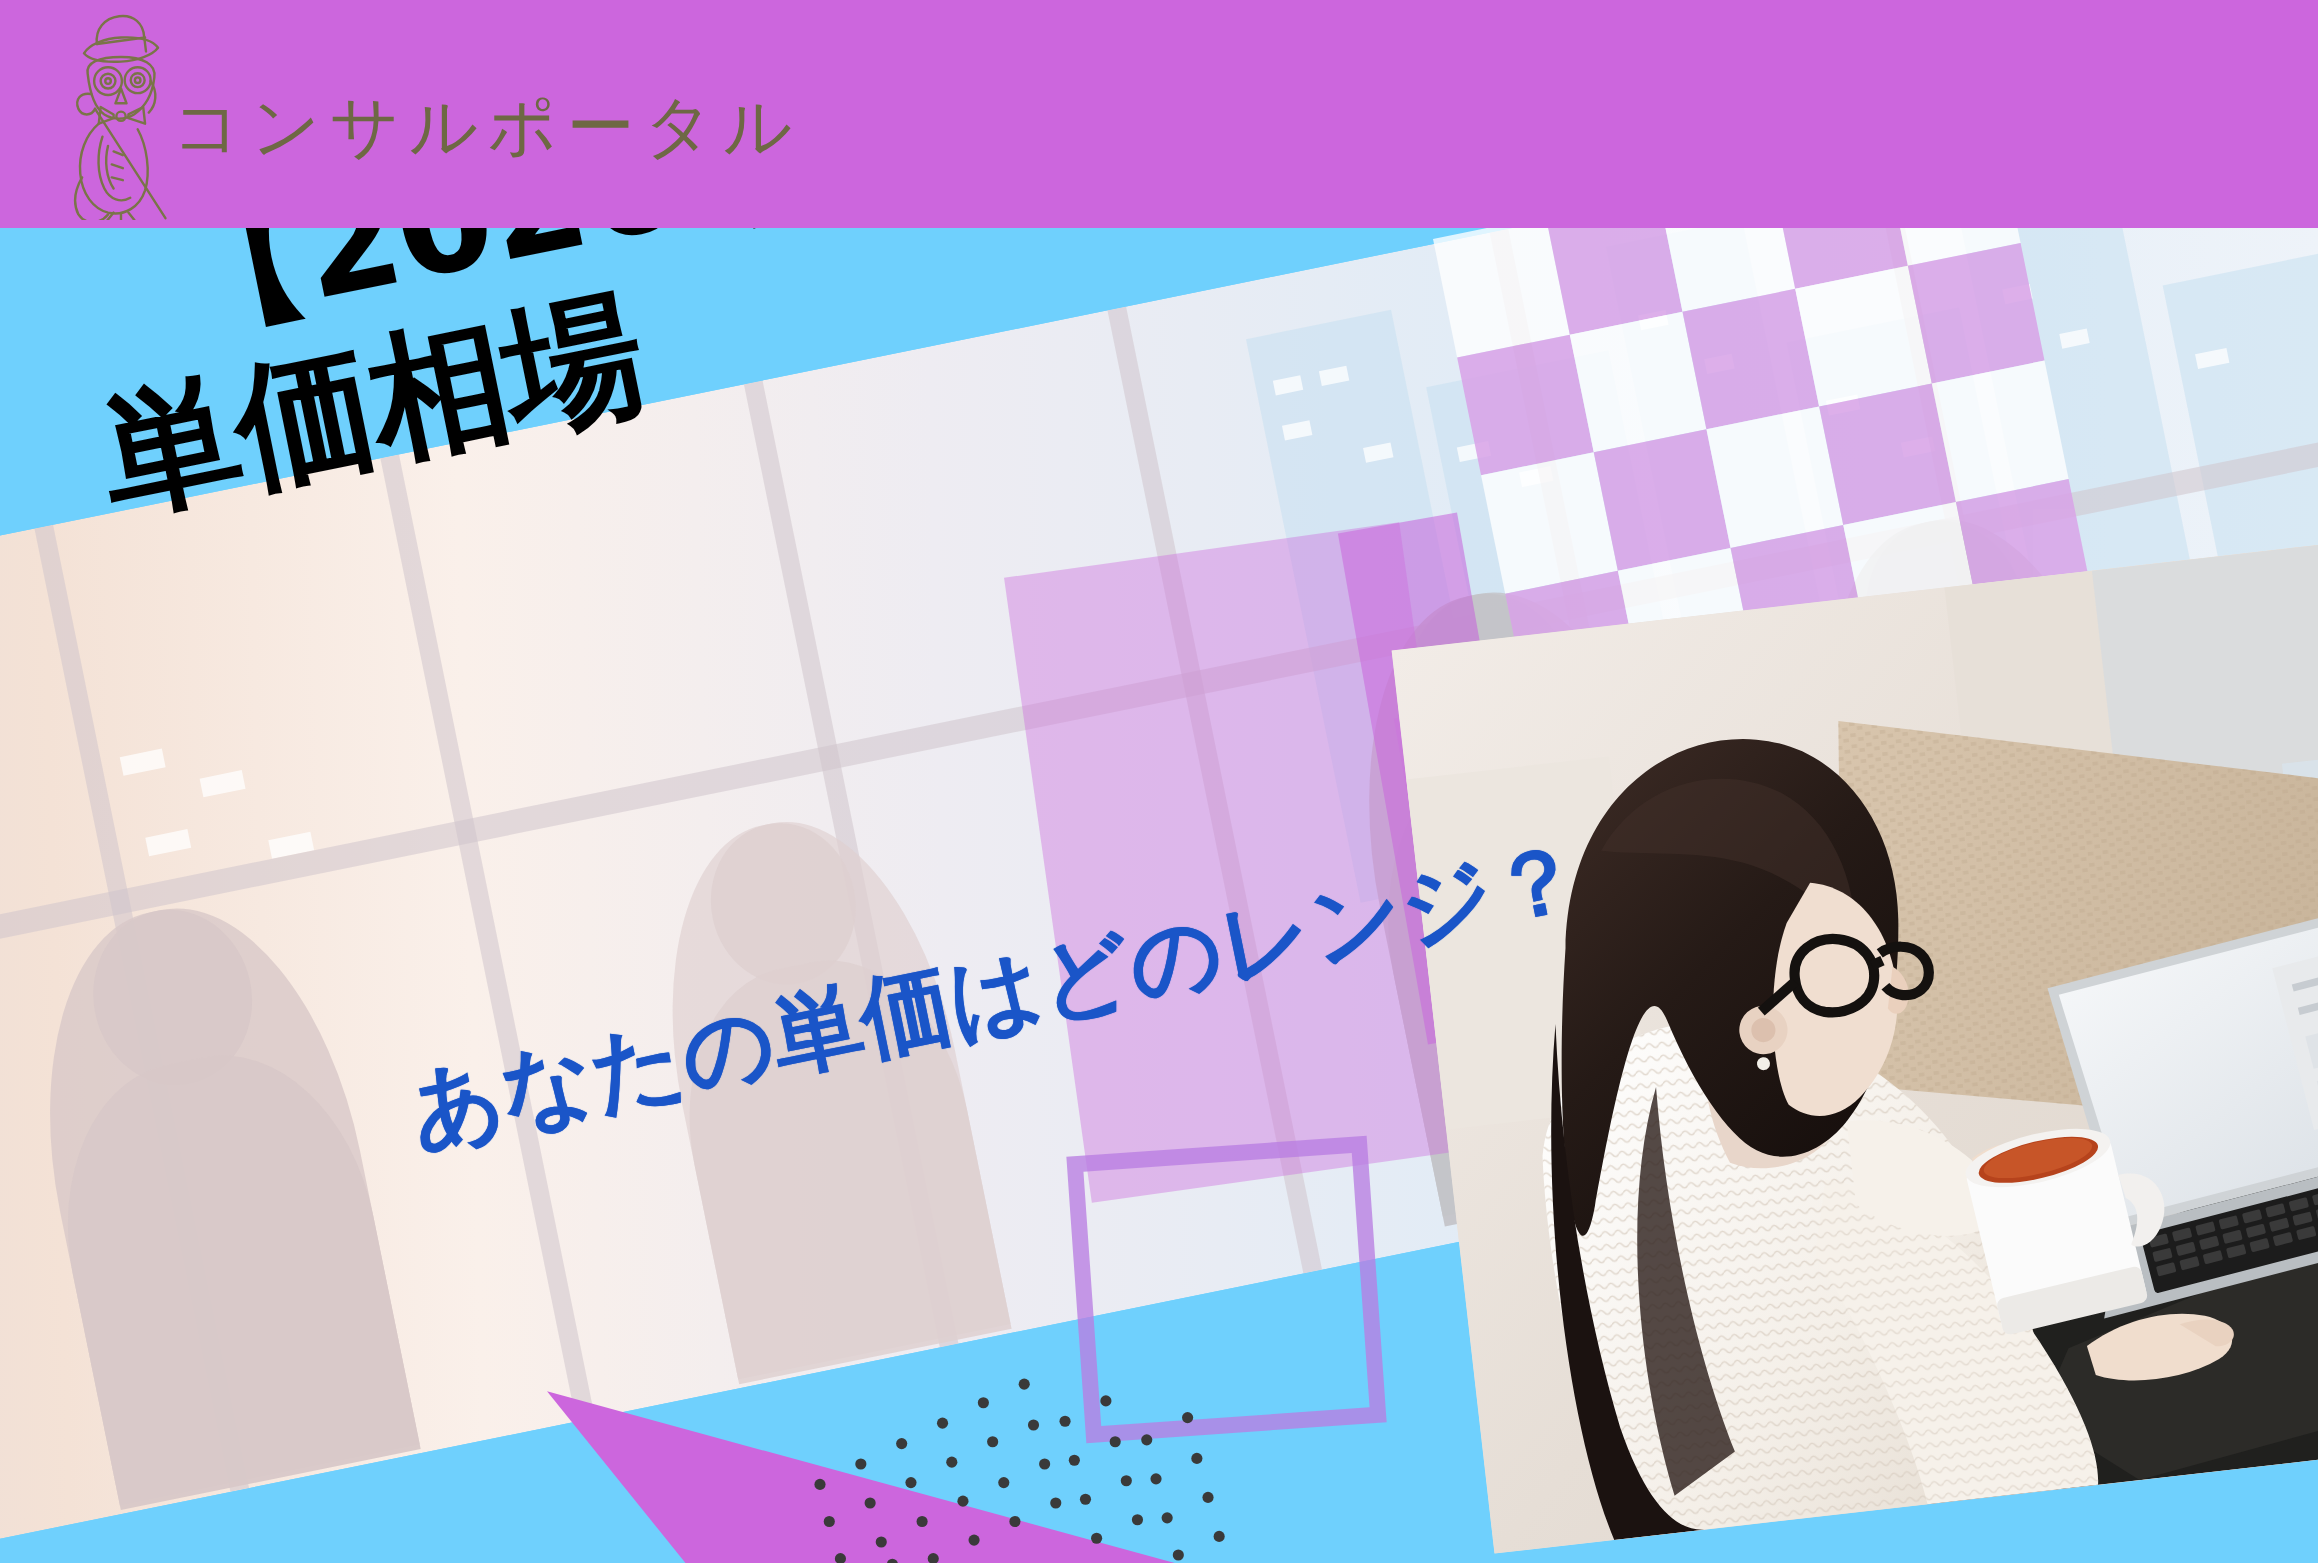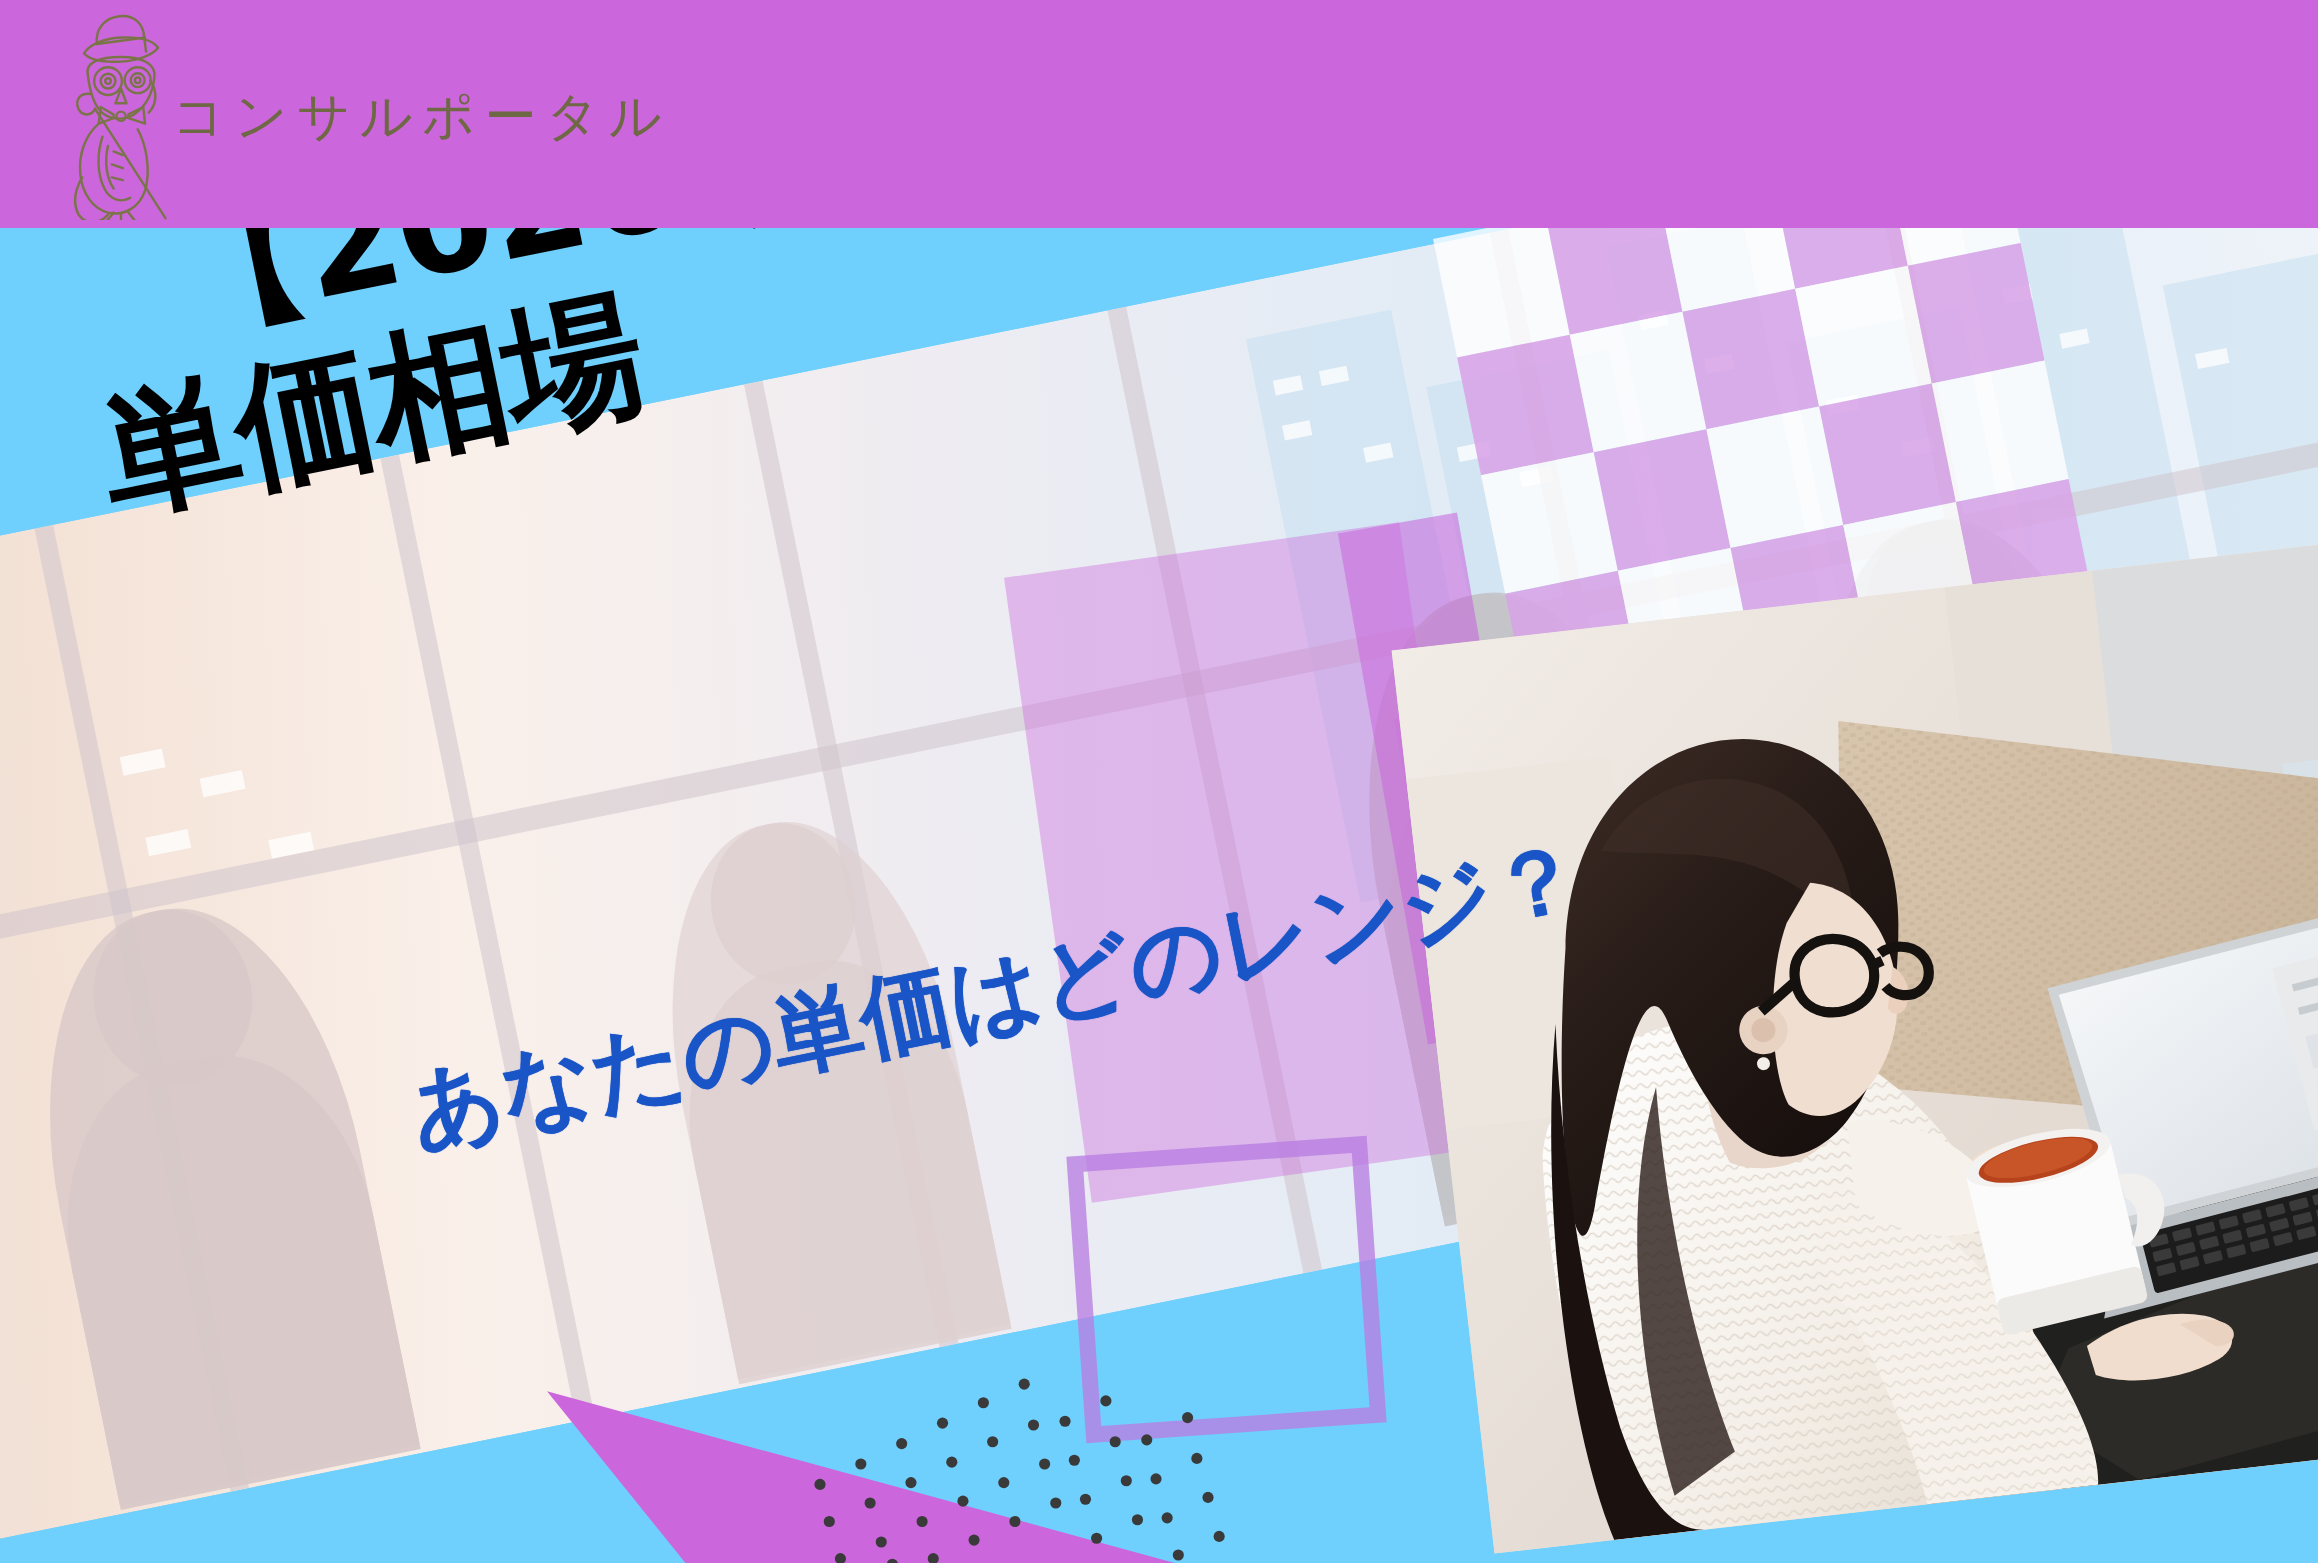--- a/index.html
+++ b/index.html
@@ -17,21 +17,21 @@
     position:absolute;left:0;top:0;width:2319px;height:228px;
     background:#CC66DD;
     z-index:60;
   }
   .logo-wrap{
     position:absolute;left:56px;top:7.4px;width:130px;height:213px;
   }
   .logo-wrap svg{display:block;width:130px;height:213px;}
   .brand-text{
     position:absolute;left:172px;top:82px;
-    font-size:52px;letter-spacing:9.3px;
+    font-size:68px;letter-spacing:9.3px;
     color:#6E6844;
     font-weight:400;
     white-space:nowrap;
     font-family:"DejaVu Sans",sans-serif;
   }
 
   
   .band{
     position:absolute;
     left:-241px; top:306px;

